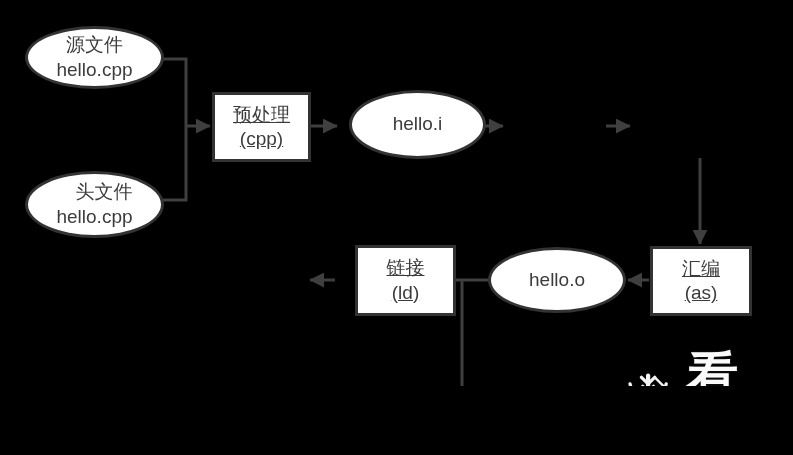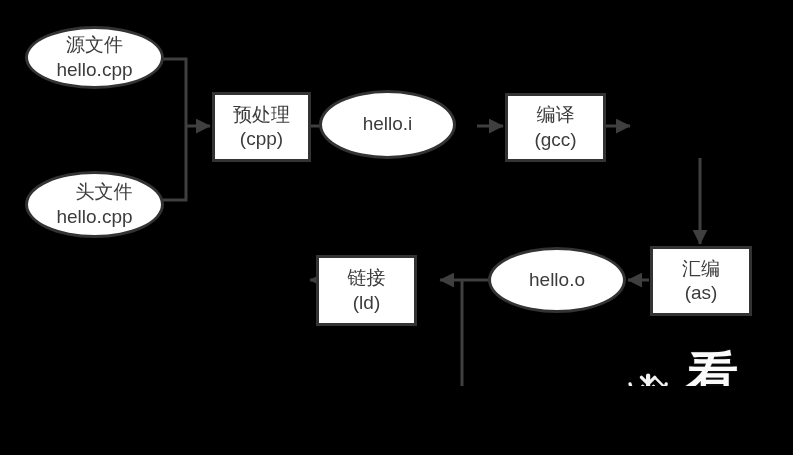--- a/index.html
+++ b/index.html
@@ -28,21 +28,21 @@
     color: #3c3c3c;
     display: flex;
     align-items: center;
     justify-content: center;
     text-align: center;
     font-size: 19px;
     line-height: 1.28;
     white-space: pre-line;
   }
   .ellipse { border-radius: 50%; }
-  .rect { border-radius: 0; }
+  .rect { border-radius: 0; text-decoration: underline; }
   .watermark {
     position: absolute;
     left: 618px;
     top: 366px;
     height: 72px;
     display: flex;
     align-items: center;
     gap: 8px;
   }
   .wm-text {
@@ -81,32 +81,30 @@
 
   <div class="node ellipse" style="left:25px; top:26px; width:139px; height:63px;">源文件
 hello.cpp</div>
 
   <div class="node ellipse" style="left:25px; top:171px; width:139px; height:67px;text-align:right;">头文件
 hello.cpp</div>
 
   <div class="node rect" style="left:212px; top:92px; width:99px; height:70px;">预处理
 (cpp)</div>
 
-  <div class="node ellipse" style="left:319px; top:90px; width:137px; height:69px;">hello.i</div>
+  <div class="node ellipse" style="left:349px; top:90px; width:137px; height:69px;">hello.i</div>
 
-  <div class="node rect" style="left:505px; top:93px; width:101px; height:69px;">编译
-(gcc)</div>
 
 
   <div class="node ellipse" style="left:488px; top:247px; width:138px; height:66px;">hello.o</div>
 
   <div class="node rect" style="left:650px; top:246px; width:102px; height:70px;">汇编
 (as)</div>
 
-  <div class="node rect" style="left:316px; top:245px; width:101px; height:71px;margin-top:10px;">链接
+  <div class="node rect" style="left:355px; top:245px; width:101px; height:71px;">链接
 (ld)</div>
 
 
 
   <div class="watermark">
     <svg width="62" height="62" viewBox="-50 -50 100 100">
       <g stroke="#f2f2f2" stroke-width="7" stroke-linecap="round">
         <line x1="0" y1="-44" x2="0" y2="44"></line>
         <line x1="0" y1="-44" x2="0" y2="44" transform="rotate(60)"></line>
         <line x1="0" y1="-44" x2="0" y2="44" transform="rotate(120)"></line>

